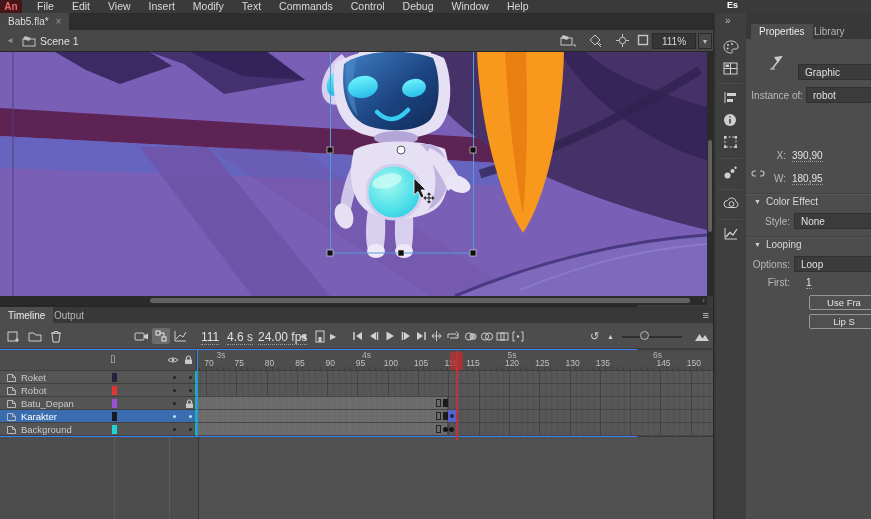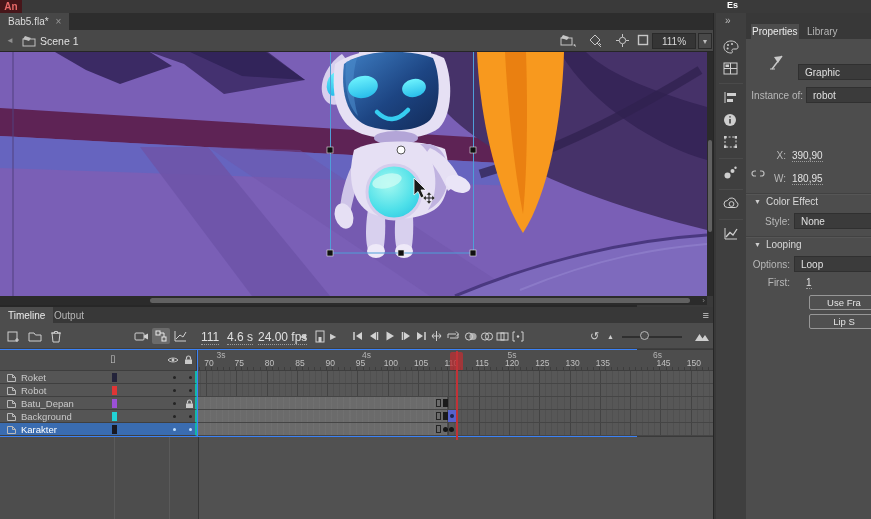--- a/index.html
+++ b/index.html
@@ -98,39 +98,52 @@
   .vline{position:absolute;top:0;width:1px;height:84px;background:#5a5a5a}
 
   
   .rightzone{position:absolute;left:713px;top:13px;width:158px;height:506px;background:#383838;border-left:1px solid #262626}
   .dock{position:absolute;left:2px;top:0;width:30px;height:506px;background:#3f3f3f}
   .dock .dic{position:absolute;left:7px}
   .dock hr{position:absolute;left:3px;width:24px;border:none;border-top:1px solid #4a4a4a}
   .collapse{position:absolute;left:9px;top:2px;color:#bdbdbd;font-size:10px;letter-spacing:-1px}
   .panel{position:absolute;left:32px;top:0;width:126px;height:506px;background:#4d4d4d}
   .ptabs{position:absolute;left:0;top:0;width:126px;height:26px;background:#383838}
-  .ptab{position:absolute;top:11px;height:15px;padding:0 1px;font-size:10px;color:#b5b5b5;display:flex;align-items:center}
+  .ptab{position:absolute;top:11px;height:15px;padding:0 8px;font-size:10px;color:#b5b5b5;display:flex;align-items:center}
   .ptab.active{background:#4d4d4d;color:#ececec}
   .plabel{position:absolute;font-size:10px;color:#b8b8b8;text-align:right}
   .pvalue{position:absolute;font-size:10px;color:#e2e2e2}
   .pfield{position:absolute;height:16px;background:#3b3b3b;border:1px solid #303030;color:#e0e0e0;
           font-size:10px;display:flex;align-items:center;padding:0 6px}
   .sect{position:absolute;left:0;width:126px;height:16px;border-top:1px solid #424242;box-shadow:inset 0 1px 0 rgba(255,255,255,.05);
         display:flex;align-items:center;gap:5px;padding-left:8px;color:#d8d8d8;font-size:10px}
   .sect .tri{font-size:7px;color:#cfcfcf}
   .pbtn{position:absolute;left:63px;width:70px;height:15px;border:1px solid #979797;border-radius:2px;background:#505050;
         color:#e3e3e3;font-size:9.5px;display:flex;align-items:center;justify-content:center}
 </style>
 </head>
 <body>
 
 <div class="app">
 
   <div class="menubar">
     <div class="an-logo">An</div>
+    <div class="menu-items">
+        <span class="menu-item">File</span>
+        <span class="menu-item">Edit</span>
+        <span class="menu-item">View</span>
+        <span class="menu-item">Insert</span>
+        <span class="menu-item">Modify</span>
+        <span class="menu-item">Text</span>
+        <span class="menu-item">Commands</span>
+        <span class="menu-item">Control</span>
+        <span class="menu-item">Debug</span>
+        <span class="menu-item">Window</span>
+        <span class="menu-item">Help</span>
+      </div>
     <span class="esc-hint">Es</span>
   </div>
 
   <div class="tabbar">
     <div class="doc-tab">
       <span>Bab5.fla*</span>
       <span class="doc-close">×</span>
     </div>
   </div>
 
@@ -422,21 +435,21 @@
         <div class="ruler-ticks"></div>
         <span class="num-label" style="left: 11px;">70</span>
           <span class="num-label" style="left: 41.3px;">75</span>
           <span class="num-label" style="left: 71.6px;">80</span>
           <span class="num-label" style="left: 101.9px;">85</span>
           <span class="num-label" style="left: 132.2px;">90</span>
           <span class="num-label" style="left: 162.5px;">95</span>
           <span class="num-label" style="left: 192.8px;">100</span>
           <span class="num-label" style="left: 223.1px;">105</span>
           <span class="num-label" style="left: 253.4px;">110</span>
-          <span class="num-label" style="left: 284px; text-align: right;">115</span>
+          <span class="num-label" style="left: 275px; text-align: right;">115</span>
           <span class="num-label" style="left: 314px;">120</span>
           <span class="num-label" style="left: 344.3px;">125</span>
           <span class="num-label" style="left: 374.6px;">130</span>
           <span class="num-label" style="left: 404.9px;">135</span>
           <span class="num-label" style="left: 411px; margin-top: 34px;">140</span>
           <span class="num-label" style="left: 465.5px;">145</span>
           <span class="num-label" style="left: 495.8px;">150</span>
           <div class="ph-head" style="left: 252.46px;"></div>
       </div>
     </div>
@@ -469,40 +482,40 @@
               <path d="M6.5 1.5v3h3" fill="none" stroke="#b9b9b9"></path>
             </svg>
             <span class="lname">Batu_Depan</span>
             <span class="lsw" style="background: rgb(155, 80, 214);"></span>
             <span class="ldot de"></span>
             <svg class="llock" width="9" height="10" viewBox="0 0 9 10">
               <rect x="1" y="4.5" width="7" height="4.5" fill="#c9c9c9"></rect>
               <path d="M2.5 4.5V3a2 2 0 0 1 4 0v1.5" fill="none" stroke="#c9c9c9" stroke-width="1.2"></path>
             </svg>
           </div>
+          <div class="lrow sel">
+            <svg class="pg" width="11" height="10" viewBox="0 0 11 10">
+              <path d="M1.5 1.5h5l3 3v4h-8z" fill="none" stroke="#b9b9b9"></path>
+              <path d="M6.5 1.5v3h3" fill="none" stroke="#b9b9b9"></path>
+            </svg>
+            <span class="lname">Karakter</span>
+            <span class="lsw" style="background: rgb(25, 25, 34);"></span>
+            <span class="ldot de"></span>
+            <span class="ldot dl"></span>
+          </div>
           <div class="lrow">
             <svg class="pg" width="11" height="10" viewBox="0 0 11 10">
               <path d="M1.5 1.5h5l3 3v4h-8z" fill="none" stroke="#b9b9b9"></path>
               <path d="M6.5 1.5v3h3" fill="none" stroke="#b9b9b9"></path>
             </svg>
             <span class="lname">Background</span>
             <span class="lsw" style="background: rgb(34, 211, 214);"></span>
             <span class="ldot de"></span>
             <span class="ldot dl"></span>
           </div>
-          <div class="lrow sel">
-            <svg class="pg" width="11" height="10" viewBox="0 0 11 10">
-              <path d="M1.5 1.5h5l3 3v4h-8z" fill="none" stroke="#b9b9b9"></path>
-              <path d="M6.5 1.5v3h3" fill="none" stroke="#b9b9b9"></path>
-            </svg>
-            <span class="lname">Karakter</span>
-            <span class="lsw" style="background: rgb(25, 25, 34);"></span>
-            <span class="ldot de"></span>
-            <span class="ldot dl"></span>
-          </div>
         </div>
       <div style="position:absolute;left:0;top:0;width:713px">
           <div class="frow" style="top: 0px;"></div>
           <div class="frow" style="top: 13px;"></div>
           <div class="frow" style="top: 26px;">
             <div class="span" style="width: 250.37px;"></div>
             <span class="mk hollow" style="left: 238.28px;"></span>
             <span class="mk fill" style="left: 245.34px;"></span>
           </div>
           <div class="frow" style="top: 39px;">

